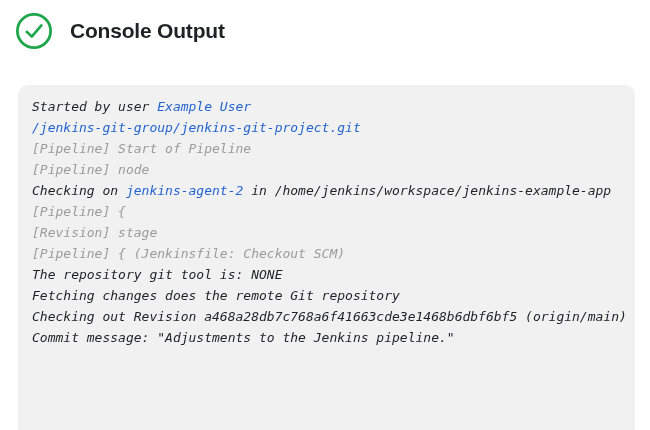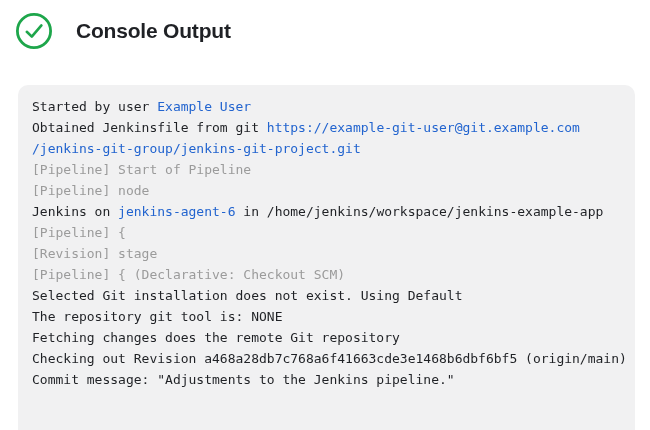--- a/index.html
+++ b/index.html
@@ -12,21 +12,21 @@
   }
   .page { position: relative; width: 650px; height: 430px; }
 
   
   .header {
     position: absolute;
     left: 15px;
     top: 12px;
     display: flex;
     align-items: center;
-    gap: 23px;
+    gap: 17px;
   }
   .status-icon { width: 38px; height: 38px; display: block; }
   .page-title {
     font-size: 21px;
     font-weight: bold;
     color: var(--dark, #1c1e23);
     letter-spacing: -0.2px;
   }
 
   
@@ -37,48 +37,46 @@
     width: 617px;
     height: 360px; 
     background: var(--console-bg, #f1f1f2);
     border-radius: 10px;
     padding: 11px 14px;
     font-family: "DejaVu Sans Mono", "Liberation Mono", monospace;
     font-size: 13px;
     line-height: 21px;
     overflow: hidden;
   }
-  .console-line { white-space: pre; }
+  .console-line { white-space: pre; font-style: italic; }
   .seg-plain { color: var(--dark, #1f2125); }
   .seg-muted { color: var(--muted, #9b9b9b); }
   .seg-link  { color: var(--link, #2264cf); text-decoration: none; cursor: pointer; }
 </style>
 </head>
 <body>
 
 <div class="page">
 
   <div class="header">
     <svg class="status-icon" viewBox="0 0 38 38" fill="none" xmlns="http://www.w3.org/2000/svg">
       <circle cx="19" cy="19" r="16.6" stroke="#1ea64b" stroke-width="2.8" fill="none"></circle>
       <path d="M11.8 19.8 L16.8 24.6 L26.4 13.4" stroke="#1ea64b" stroke-width="2.6" stroke-linecap="round" stroke-linejoin="round" fill="none"></path>
     </svg>
     <h1 class="page-title">Console Output</h1>
   </div>
 
   <div class="console-box">
       <div class="console-line"><span class="seg-plain">Started by user </span><a class="seg-link" href="#">Example User</a></div>
-      <div class="console-line"><span class="seg-plain">Obtained Jenkinsfile from git </span><a class="seg-link" href="#">https://example-git-user@git.example.com</a></div>
       <div class="console-line"><a class="seg-link" href="#">/jenkins-git-group/jenkins-git-project.git</a></div>
       <div class="console-line"><span class="seg-muted">[Pipeline] Start of Pipeline</span></div>
       <div class="console-line"><span class="seg-muted">[Pipeline] node</span></div>
-      <div class="console-line"><span class="seg-plain">Jenkins on </span><a class="seg-link" href="#">jenkins-agent-6</a><span class="seg-plain"> in /home/jenkins/workspace/jenkins-example-app</span></div>
+      <div class="console-line"><span class="seg-plain">Checking on </span><a class="seg-link" href="#">jenkins-agent-2</a><span class="seg-plain"> in /home/jenkins/workspace/jenkins-example-app</span></div>
       <div class="console-line"><span class="seg-muted">[Pipeline] {</span></div>
       <div class="console-line"><span class="seg-muted">[Revision] stage</span></div>
-      <div class="console-line"><span class="seg-muted">[Pipeline] { (Declarative: Checkout SCM)</span></div>
-      <div class="console-line"><span class="seg-plain">Selected Git installation does not exist. Using Default</span></div>
+      <div class="console-line"><span class="seg-muted">[Pipeline] { (Jenkinsfile: Checkout SCM)</span></div>
       <div class="console-line"><span class="seg-plain">The repository git tool is: NONE</span></div>
       <div class="console-line"><span class="seg-plain">Fetching changes does the remote Git repository</span></div>
       <div class="console-line"><span class="seg-plain">Checking out Revision a468a28db7c768a6f41663cde3e1468b6dbf6bf5 (origin/main)</span></div>
       <div class="console-line"><span class="seg-plain">Commit message: "Adjustments to the Jenkins pipeline."</span></div>
     </div>
 
 </div>
 
 </body></html>

